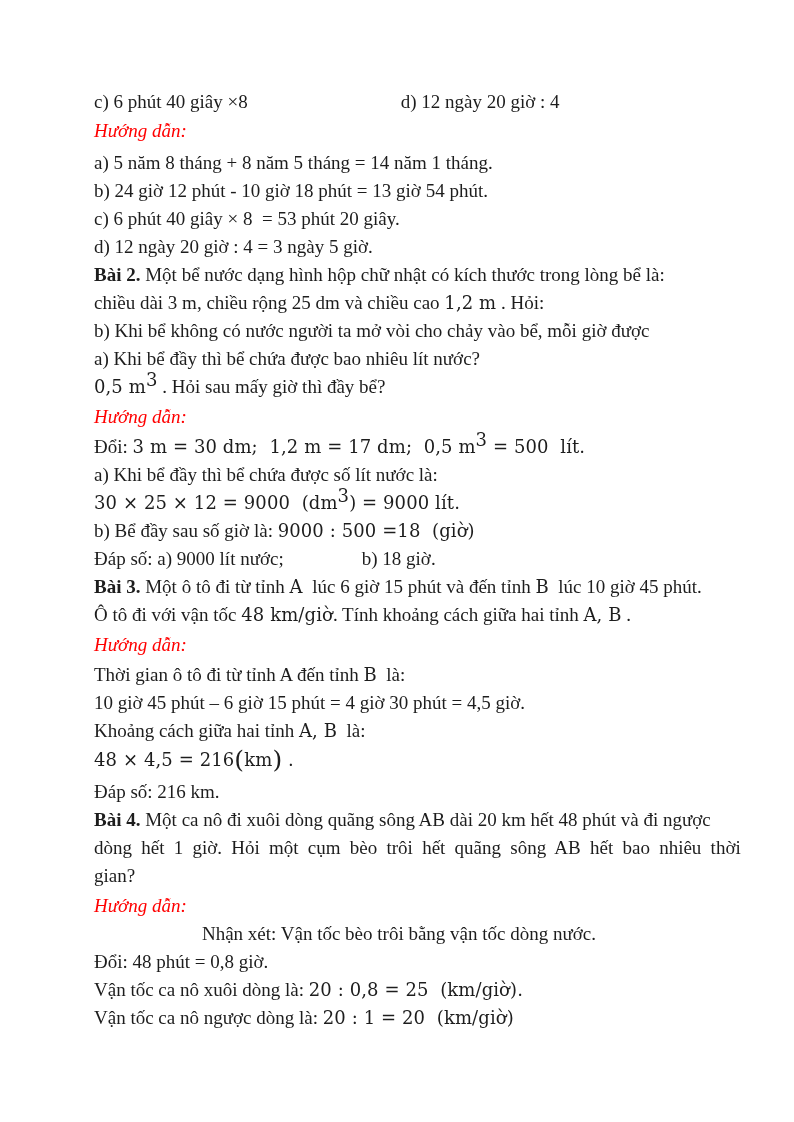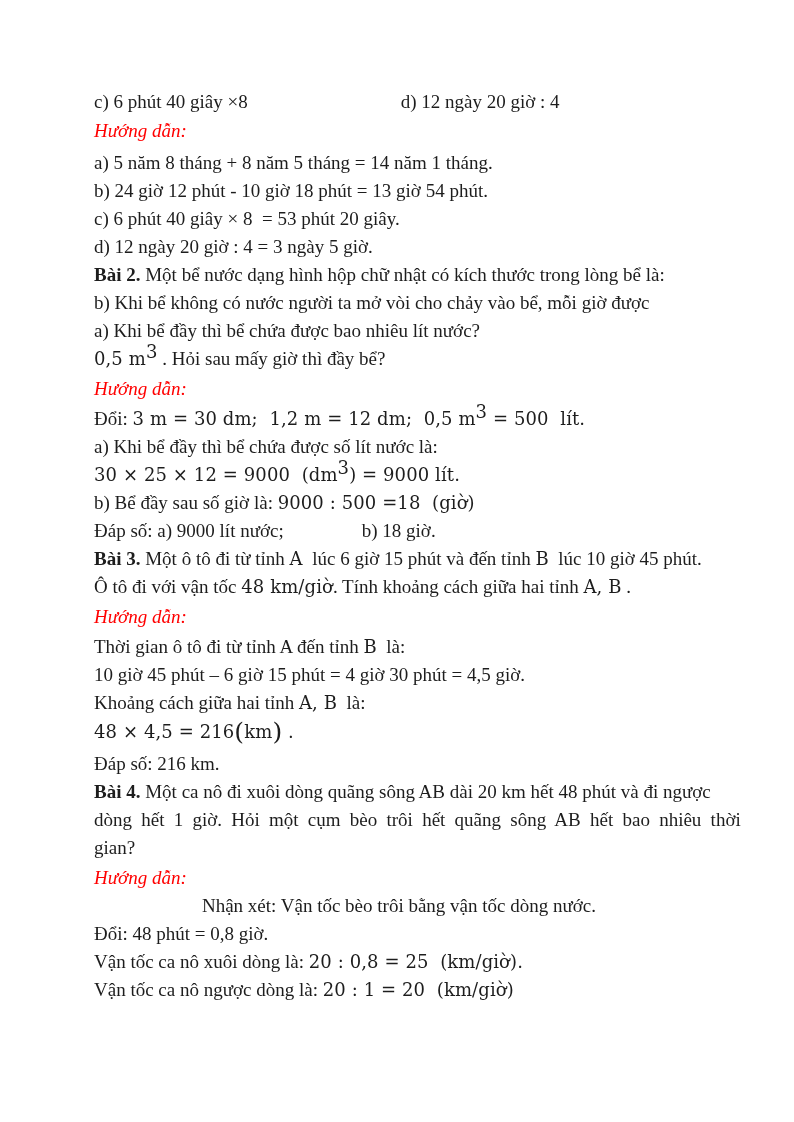--- a/index.html
+++ b/index.html
@@ -54,25 +54,26 @@
 
 <div class="page">
   <div>
       <div class="line"><span>c) 6 phút 40 giây ×8</span><span class="spacer" style="width: 153px;"></span><span>d) 12 ngày 20 giờ : 4</span></div>
       <div class="line" style="margin-top: 1px;"><span class="i red">Hướng dẫn:</span></div>
       <div class="line" style="margin-top: 4px;"><span>a) 5 năm 8 tháng + 8 năm 5 tháng = 14 năm 1 tháng.</span></div>
       <div class="line"><span>b) 24 giờ 12 phút - 10 giờ 18 phút = 13 giờ 54 phút.</span></div>
       <div class="line"><span>c) 6 phút 40 giây × 8  = 53 phút 20 giây.</span></div>
       <div class="line"><span>d) 12 ngày 20 giờ : 4 = 3 ngày 5 giờ.</span></div>
       <div class="line"><span class="b">Bài 2.</span><span> Một bể nước dạng hình hộp chữ nhật có kích thước trong lòng bể là:</span></div>
+      <div class="line"><span>chiều dài 3 m, chiều rộng 25 dm và chiều cao </span><span class="math">1,2 m</span><span> . Hỏi:</span></div>
       <div class="line"><span>b) Khi bể không có nước người ta mở vòi cho chảy vào bể, mỗi giờ được</span></div>
       <div class="line"><span>a) Khi bể đầy thì bể chứa được bao nhiêu lít nước?</span></div>
       <div class="line"><span class="math">0,5 m</span><span class="sup math">3</span><span> . Hỏi sau mấy giờ thì đầy bể?</span></div>
       <div class="line" style="margin-top: 2px;"><span class="i red">Hướng dẫn:</span></div>
-      <div class="line" style="margin-top: 2px;"><span>Đổi: </span><span class="math">3 m = 30 dm;  1,2 m = 12 dm;  0,5 m</span><span class="sup math">3</span><span class="math"> = 500  lít.</span></div>
+      <div class="line" style="margin-top: 2px;"><span>Đổi: </span><span class="math">3 m = 30 dm;  1,2 m = 17 dm;  0,5 m</span><span class="sup math">3</span><span class="math"> = 500  lít.</span></div>
       <div class="line"><span>a) Khi bể đầy thì bể chứa được số lít nước là:</span></div>
       <div class="line"><span class="math">30 × 25 × 12 = 9000  (dm</span><span class="sup math">3</span><span class="math">) = 9000 lít.</span></div>
       <div class="line"><span>b) Bể đầy sau số giờ là: </span><span class="math">9000 : 500 =18  (giờ)</span></div>
       <div class="line"><span>Đáp số: a) 9000 lít nước;</span><span class="spacer" style="width: 78px;"></span><span>b) 18 giờ.</span></div>
       <div class="line"><span class="b">Bài 3.</span><span> Một ô tô đi từ tỉnh </span><span class="math">A</span><span>  lúc 6 giờ 15 phút và đến tỉnh </span><span class="math">B</span><span>  lúc 10 giờ 45 phút.</span></div>
       <div class="line"><span>Ô tô đi với vận tốc </span><span class="math">48 km/giờ</span><span>. Tính khoảng cách giữa hai tỉnh </span><span class="math">A, B</span><span> .</span></div>
       <div class="line" style="margin-top: 2px;"><span class="i red">Hướng dẫn:</span></div>
       <div class="line" style="margin-top: 2px;"><span>Thời gian ô tô đi từ tỉnh A đến tỉnh </span><span class="math">B</span><span>  là:</span></div>
       <div class="line"><span>10 giờ 45 phút – 6 giờ 15 phút = 4 giờ 30 phút = 4,5 giờ.</span></div>
       <div class="line"><span>Khoảng cách giữa hai tỉnh </span><span class="math">A, B</span><span>  là:</span></div>

